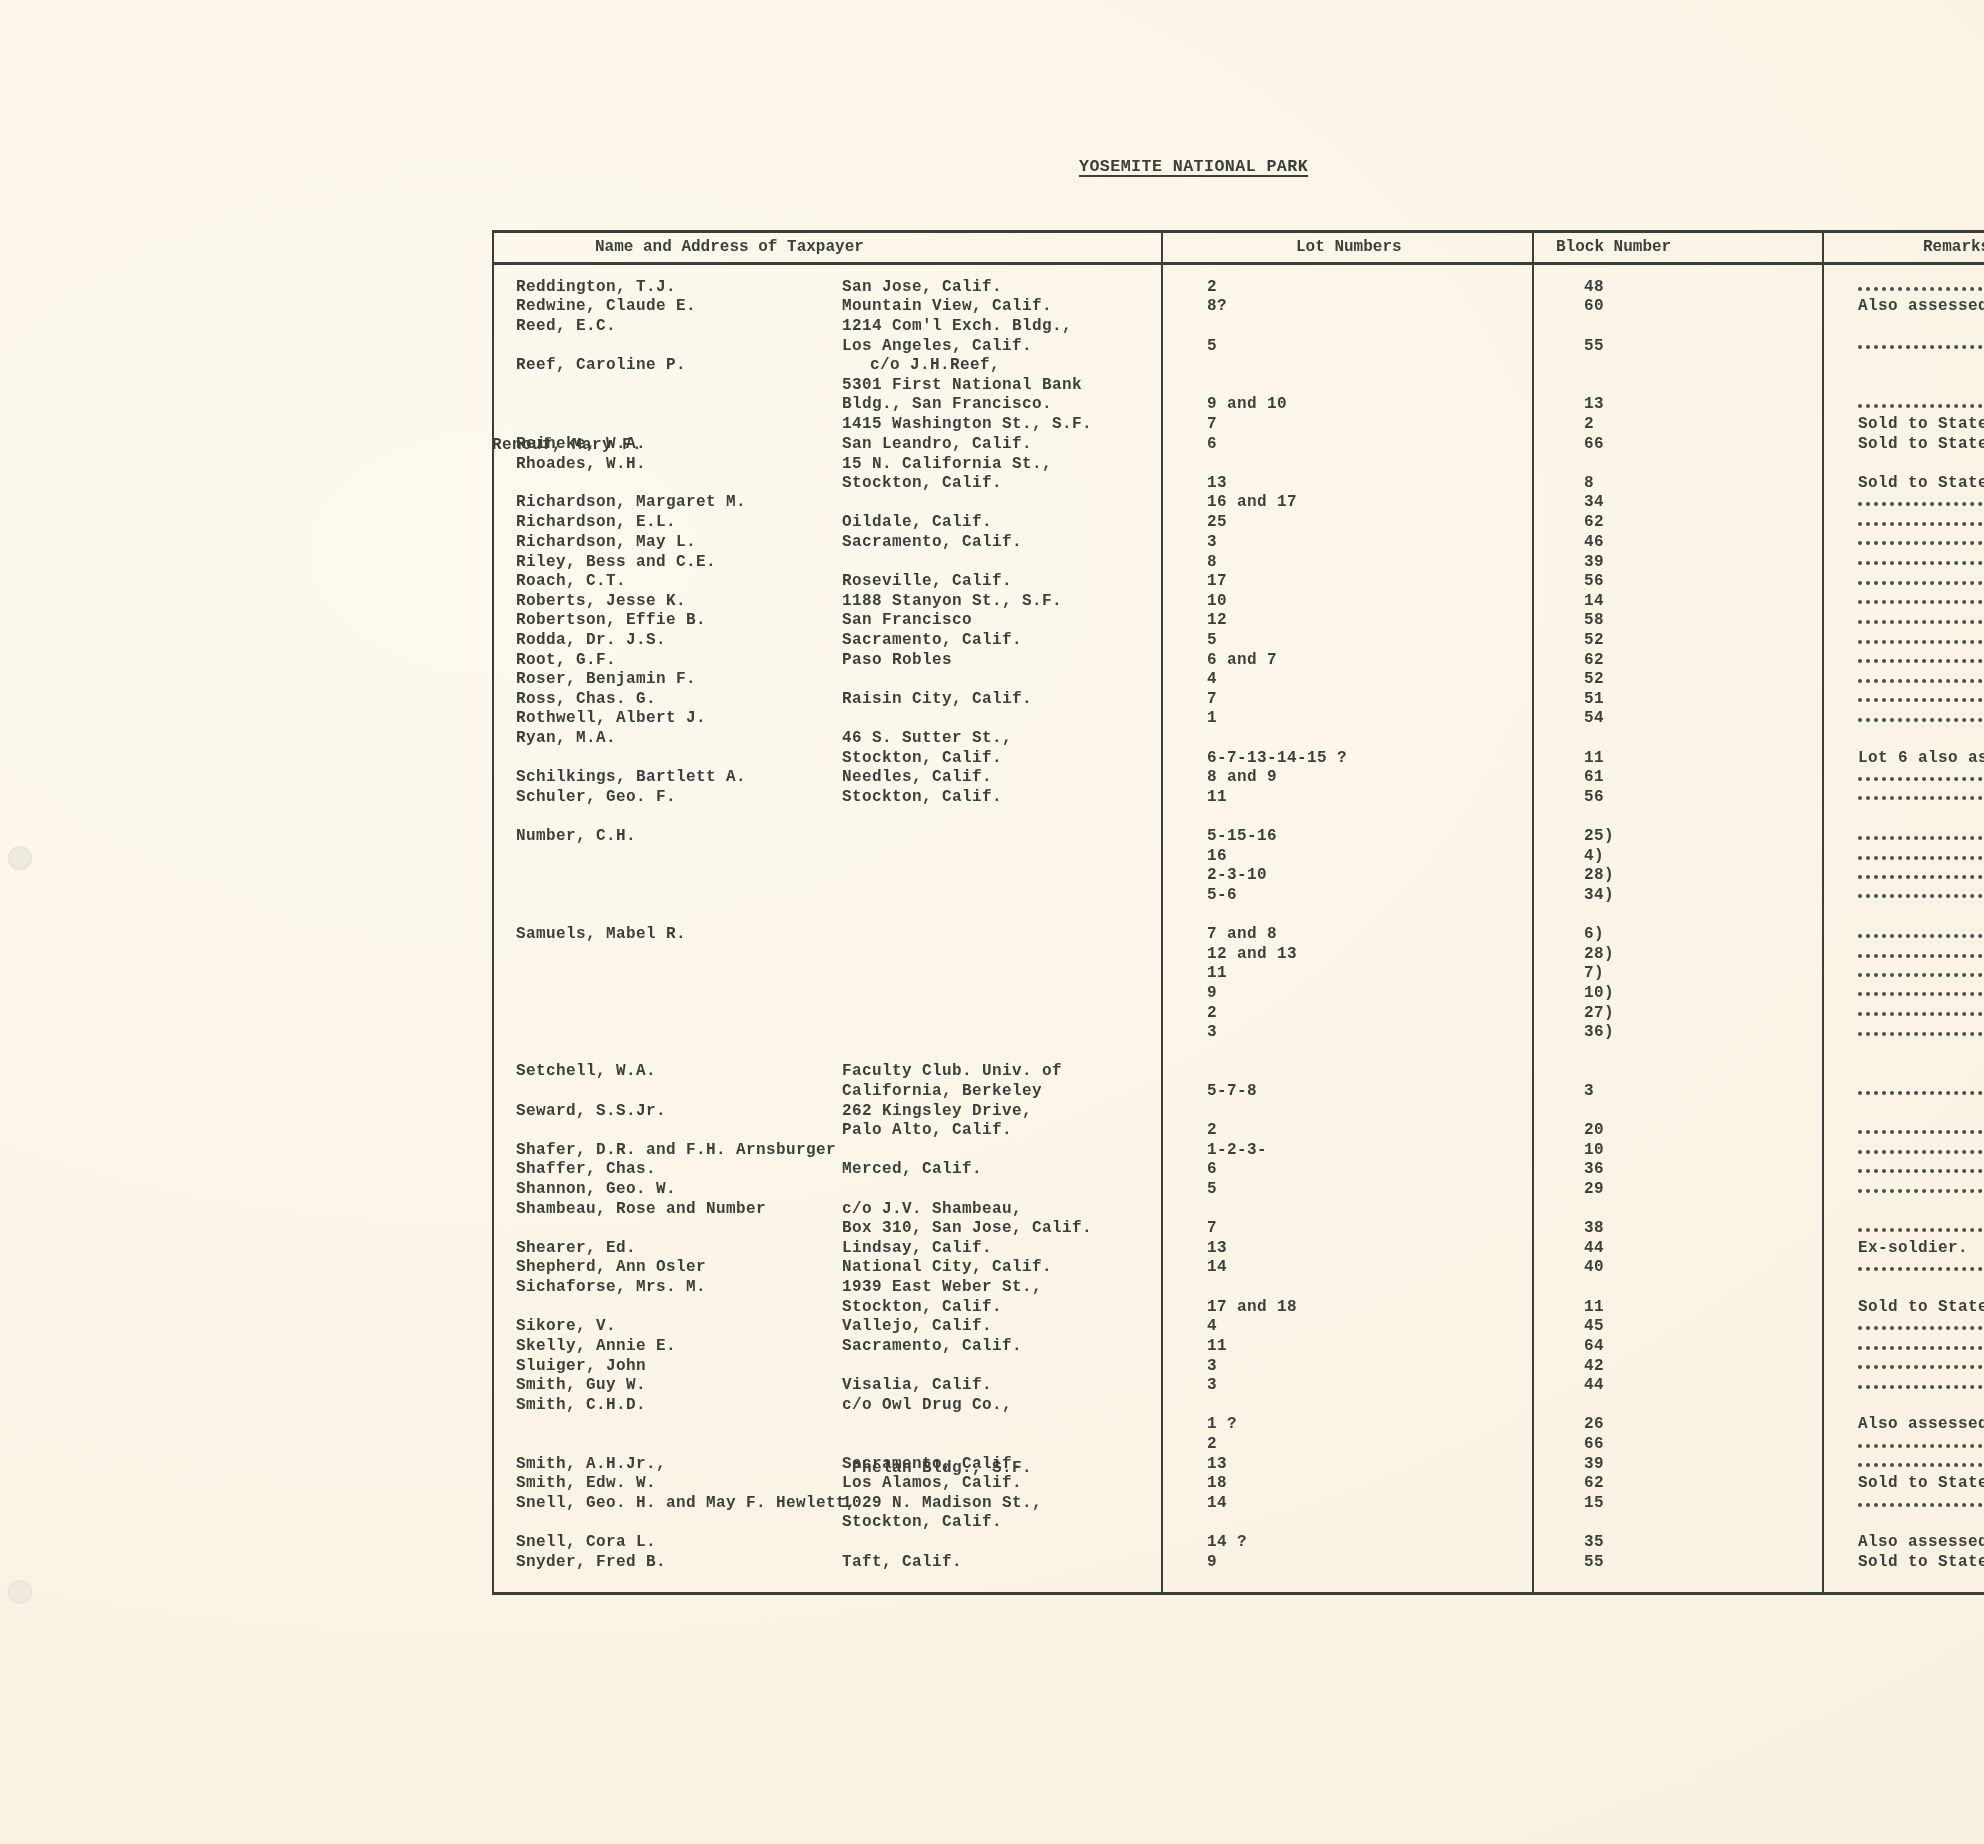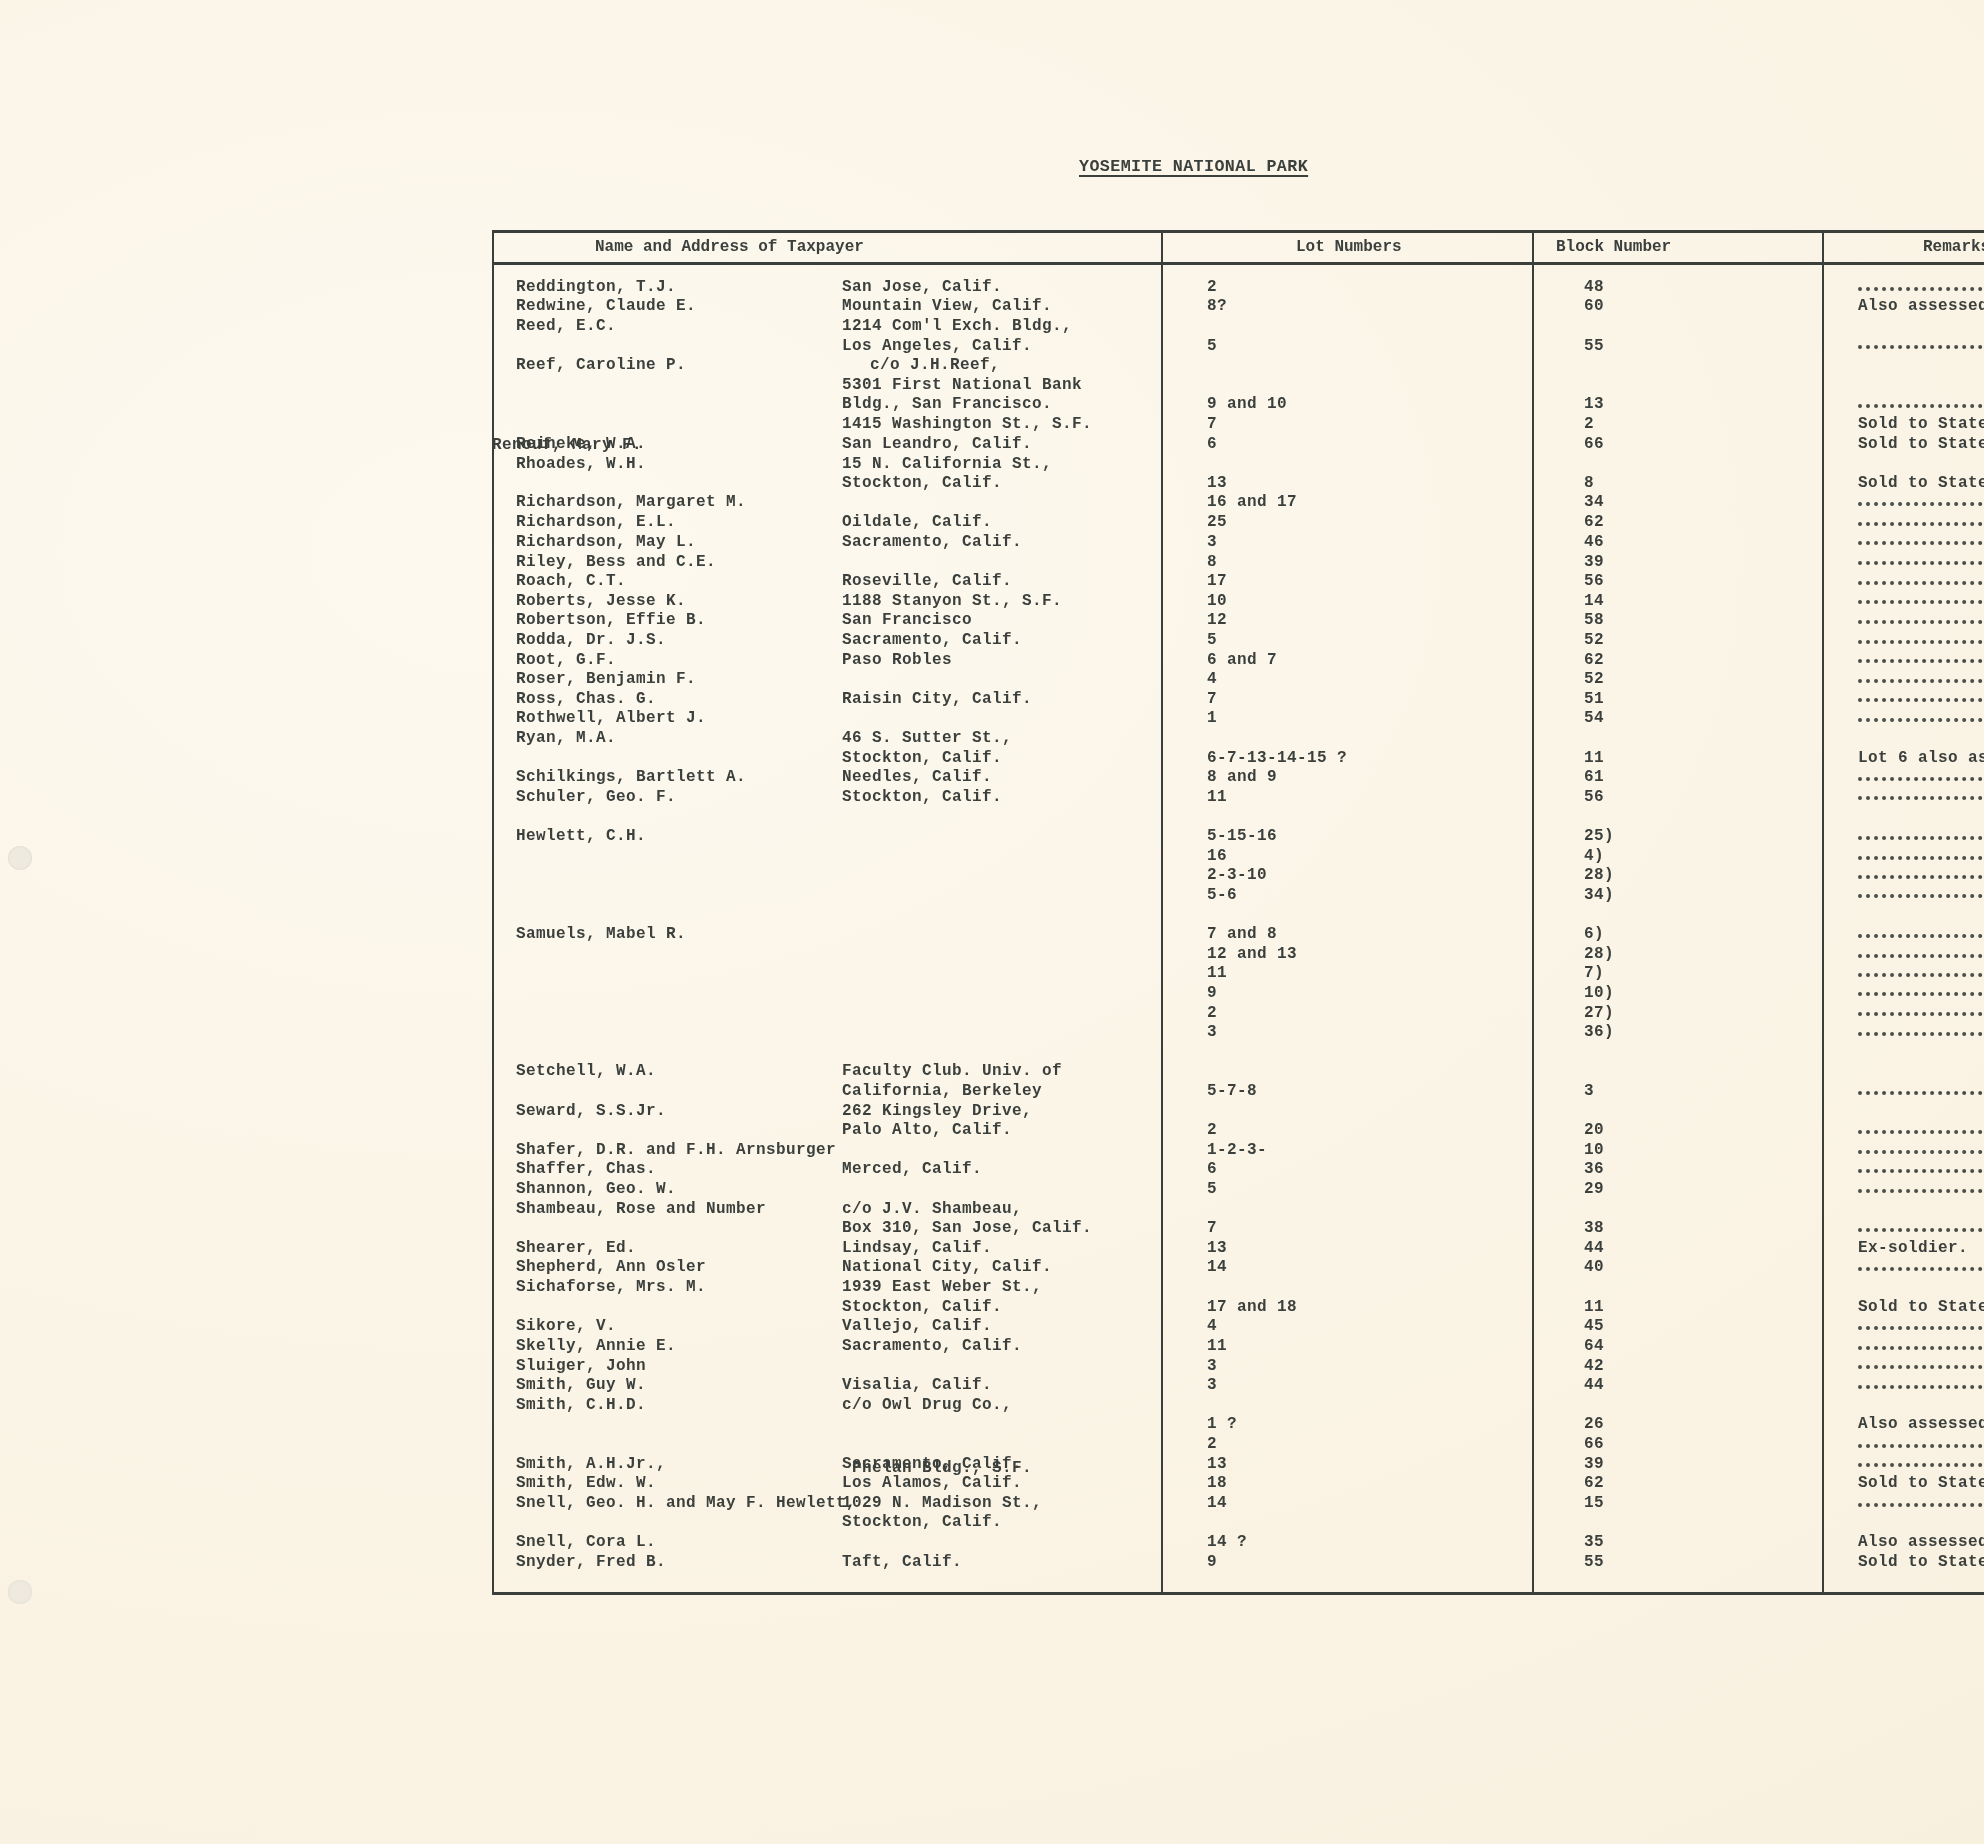--- a/index.html
+++ b/index.html
@@ -146,21 +146,21 @@
       <div class="t" style="left: 516px; top: 768px;">Schilkings, Bartlett A.</div>
       <div class="t" style="left: 842px; top: 768px;">Needles, Calif.</div>
       <div class="t" style="left: 1207px; top: 768px;">8 and 9</div>
       <div class="t" style="left: 1584px; top: 768px;">61</div>
       <div class="dash" style="left: 1858px; width: 365px; top: 777px;"></div>
       <div class="t" style="left: 516px; top: 788px;">Schuler, Geo. F.</div>
       <div class="t" style="left: 842px; top: 788px;">Stockton, Calif.</div>
       <div class="t" style="left: 1207px; top: 788px;">11</div>
       <div class="t" style="left: 1584px; top: 788px;">56</div>
       <div class="dash" style="left: 1858px; width: 365px; top: 796px;"></div>
-      <div class="t" style="left: 516px; top: 827px;">Hewlett, C.H.</div>
+      <div class="t" style="left: 516px; top: 827px;">Number, C.H.</div>
       <div class="t" style="left: 1207px; top: 827px;">5-15-16</div>
       <div class="t" style="left: 1584px; top: 827px;">25)</div>
       <div class="dash" style="left: 1858px; width: 365px; top: 836px;"></div>
       <div class="t" style="left: 1207px; top: 847px;">16</div>
       <div class="t" style="left: 1584px; top: 847px;">4)</div>
       <div class="dash" style="left: 1858px; width: 365px; top: 856px;"></div>
       <div class="t" style="left: 1207px; top: 866px;">2-3-10</div>
       <div class="t" style="left: 1584px; top: 866px;">28)</div>
       <div class="dash" style="left: 1858px; width: 365px; top: 875px;"></div>
       <div class="t" style="left: 1207px; top: 886px;">5-6</div>

